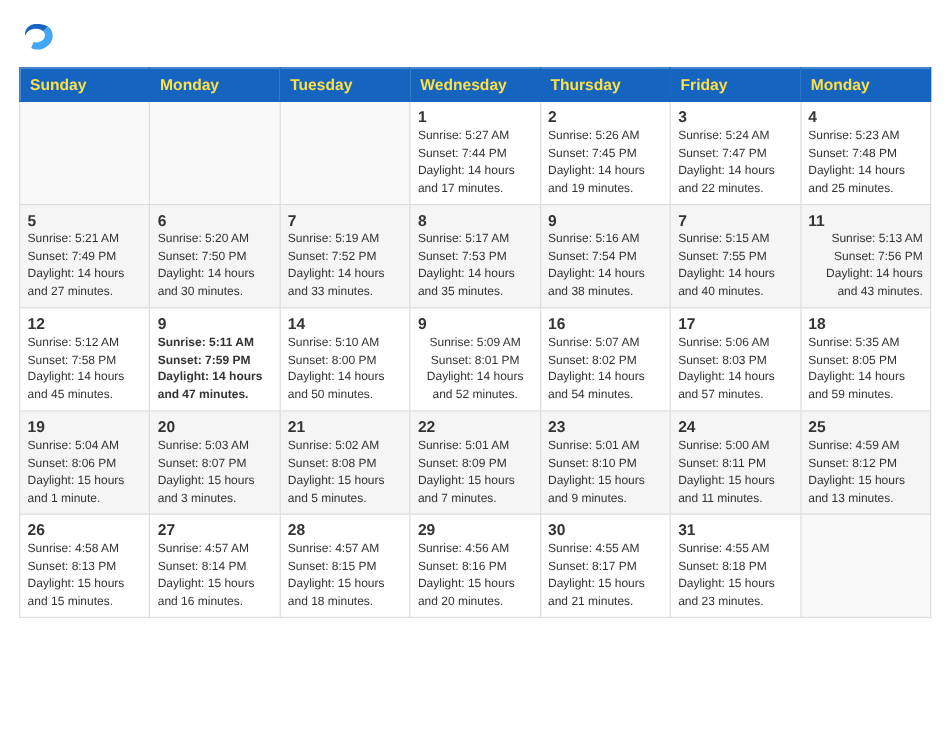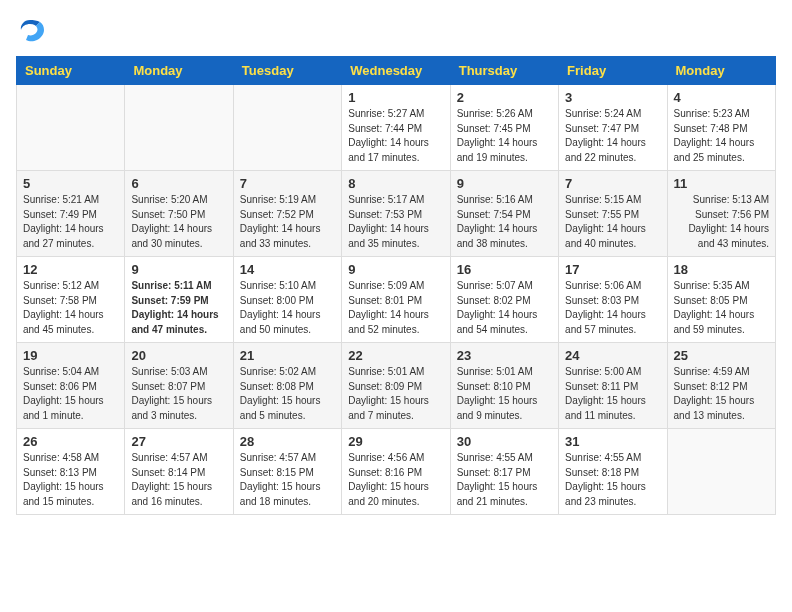--- a/index.html
+++ b/index.html
@@ -220,21 +220,21 @@
         </td>
         <td>
           <div class="day-num">14</div>
           <div class="day-info" style="white-space: pre-line;">Sunrise: 5:10 AM
 Sunset: 8:00 PM
 Daylight: 14 hours
 and 50 minutes.</div>
         </td>
         <td>
           <div class="day-num">9</div>
-          <div class="day-info" style="white-space: pre-line;">Sunrise: 5:09 AM
+          <div class="day-info" style="white-space: pre-line; text-align: center;">Sunrise: 5:09 AM
 Sunset: 8:01 PM
 Daylight: 14 hours
 and 52 minutes.</div>
         </td>
         <td>
           <div class="day-num">16</div>
           <div class="day-info" style="white-space: pre-line;">Sunrise: 5:07 AM
 Sunset: 8:02 PM
 Daylight: 14 hours
 and 54 minutes.</div>

